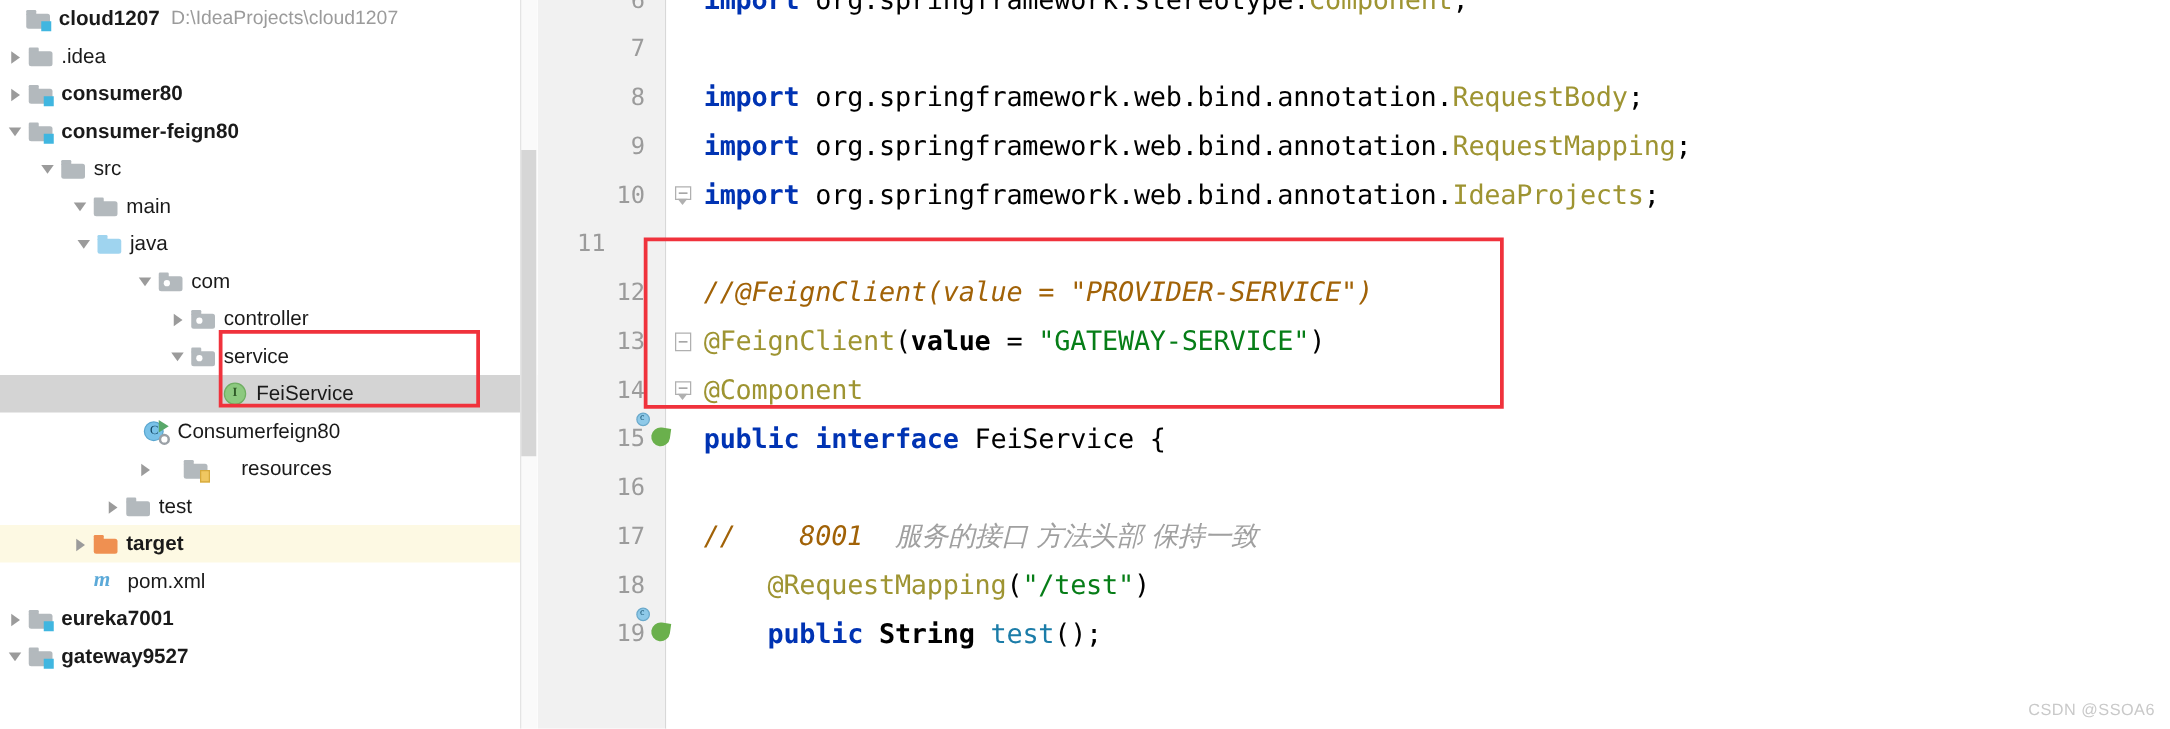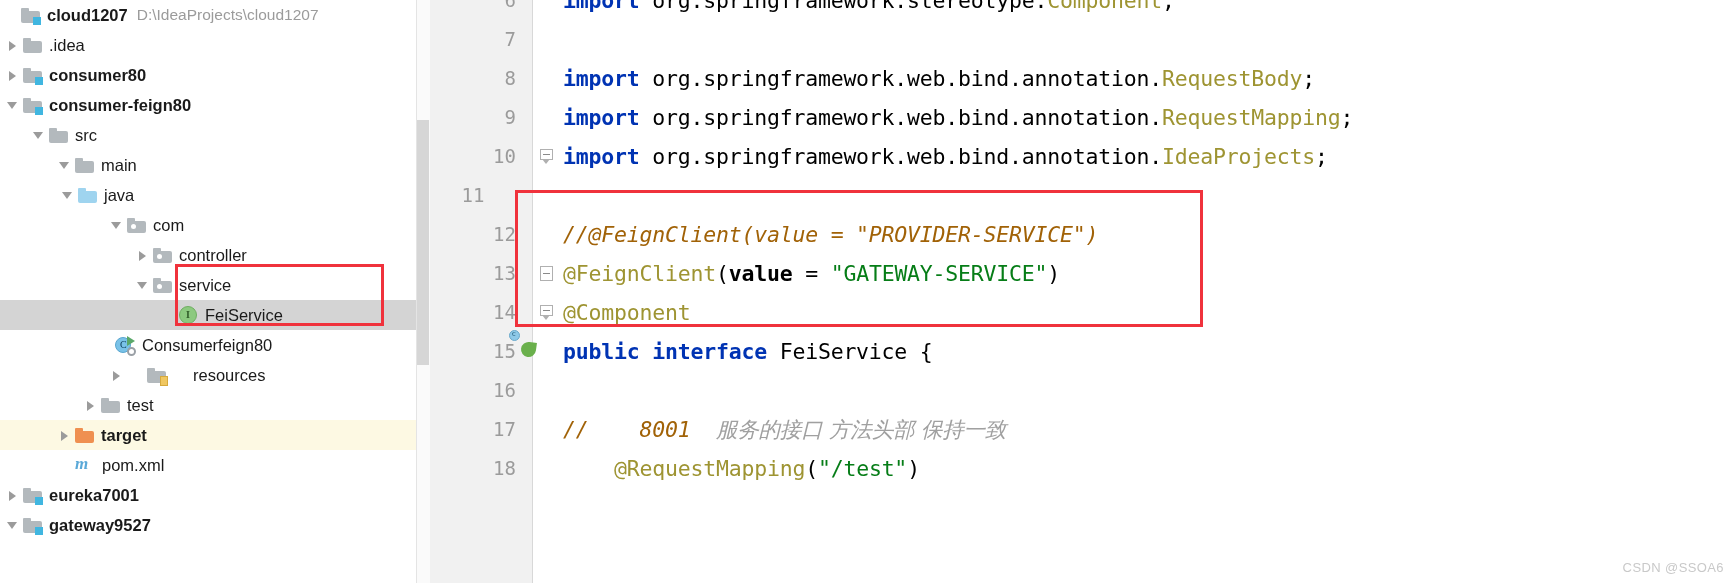--- a/index.html
+++ b/index.html
@@ -359,20 +359,25 @@
           <div class="code" style="line-height: 39px;"></div>
         </div>
         <div class="line" style="top: 410px;">
           <div class="lnum" style="line-height: 39px;">17</div>
           <div class="code" style="line-height: 39px;"><span class="cmt">//    8001  </span><span class="cmt-cn">服务的接口 方法头部 保持一致</span></div>
         </div>
         <div class="line" style="top: 449px;">
           <div class="lnum" style="line-height: 39px;">18</div>
           <div class="code" style="line-height: 39px;"><span class="plain">    </span><span class="anno">@RequestMapping</span><span class="plain">(</span><span class="str">"/test"</span><span class="plain">)</span></div>
         </div>
+        <div class="line" style="top: 488px;">
+          <div class="lnum" style="line-height: 39px;">19</div>
+          <div class="gmark" style="top: 9px;"><span class="bean"><span class="leaf"></span><span class="ball"></span></span></div>
+          <div class="code" style="line-height: 39px;"><span class="plain">    </span><span class="kw">public </span><span class="bold">String</span><span class="plain"> </span><span class="meth">test</span><span class="plain">();</span></div>
+        </div>
       </div>
   </div>
 
   <div id="redboxes">
       <div class="redbox" style="left: 175px; top: 264px; width: 209px; height: 62px; border-color: rgb(240, 50, 60);"></div>
       <div class="redbox" style="left: 515px; top: 190px; width: 688px; height: 137px; border-color: rgb(240, 50, 60);"></div>
     </div>
 
   <div class="watermark">CSDN @SSOA6</div>
 </div>

